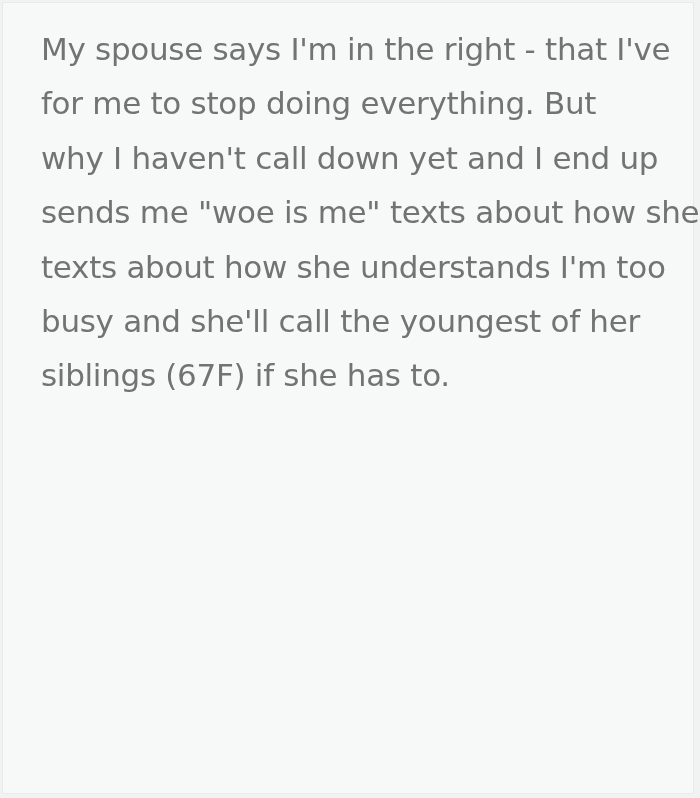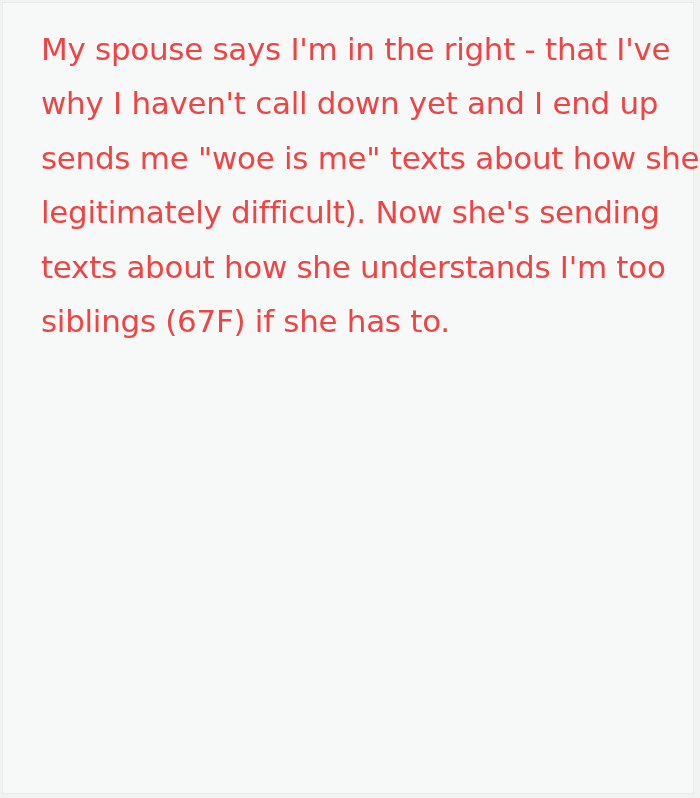--- a/index.html
+++ b/index.html
@@ -18,34 +18,35 @@
     height: 792px;
     background: #f7f8f8;
     border: 1px solid #e9eaea;
     box-sizing: border-box;
   }
   .post-body-text {
     padding: 19px 18px 0 38px;
     font-family: "DejaVu Sans", sans-serif;
     font-size: 31px;
     letter-spacing: -0.3px;
-    color: #ef4444;
+    color: #737373;
     font-weight: 400;
   }
   .text-line {
     line-height: 54.4px;
     height: 54.4px;
     white-space: nowrap;
   }
 </style>
 </head>
 <body>
 
 <div class="quote-card">
   <div class="post-body-text">
     <div class="text-line">My spouse says I'm in the right - that I've</div>
+    <div class="text-line">for me to stop doing everything. But</div>
     <div class="text-line">why I haven't call down yet and I end up</div>
     <div class="text-line">sends me "woe is me" texts about how she</div>
-    <div class="text-line">legitimately difficult). Now she's sending</div>
     <div class="text-line">texts about how she understands I'm too</div>
+    <div class="text-line">busy and she'll call the youngest of her</div>
     <div class="text-line">siblings (67F) if she has to.</div>
   </div>
 </div>
 
 </body></html>

